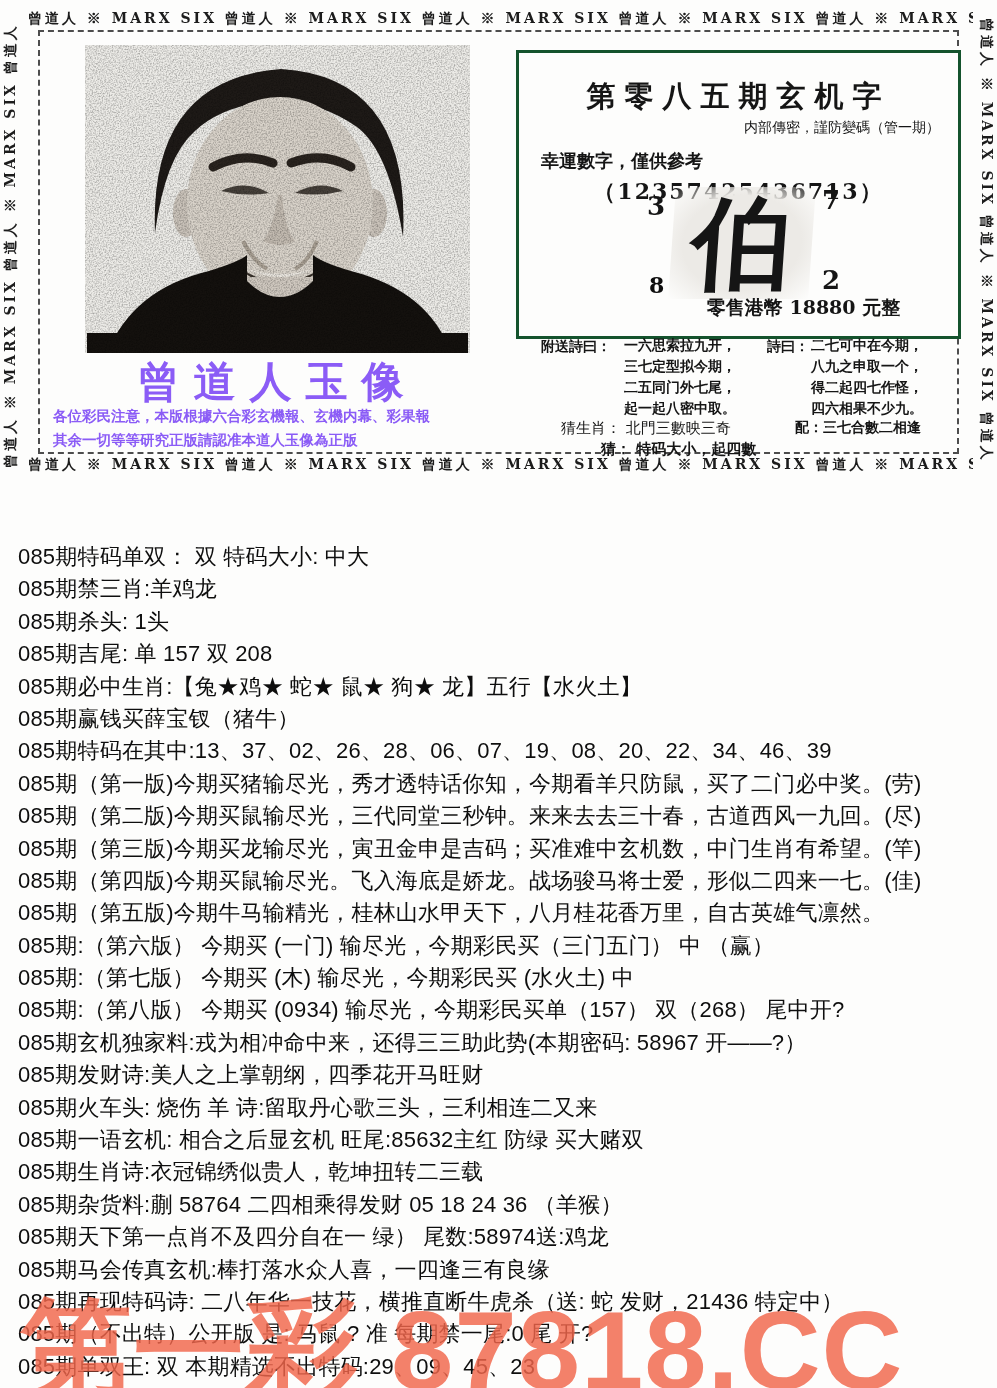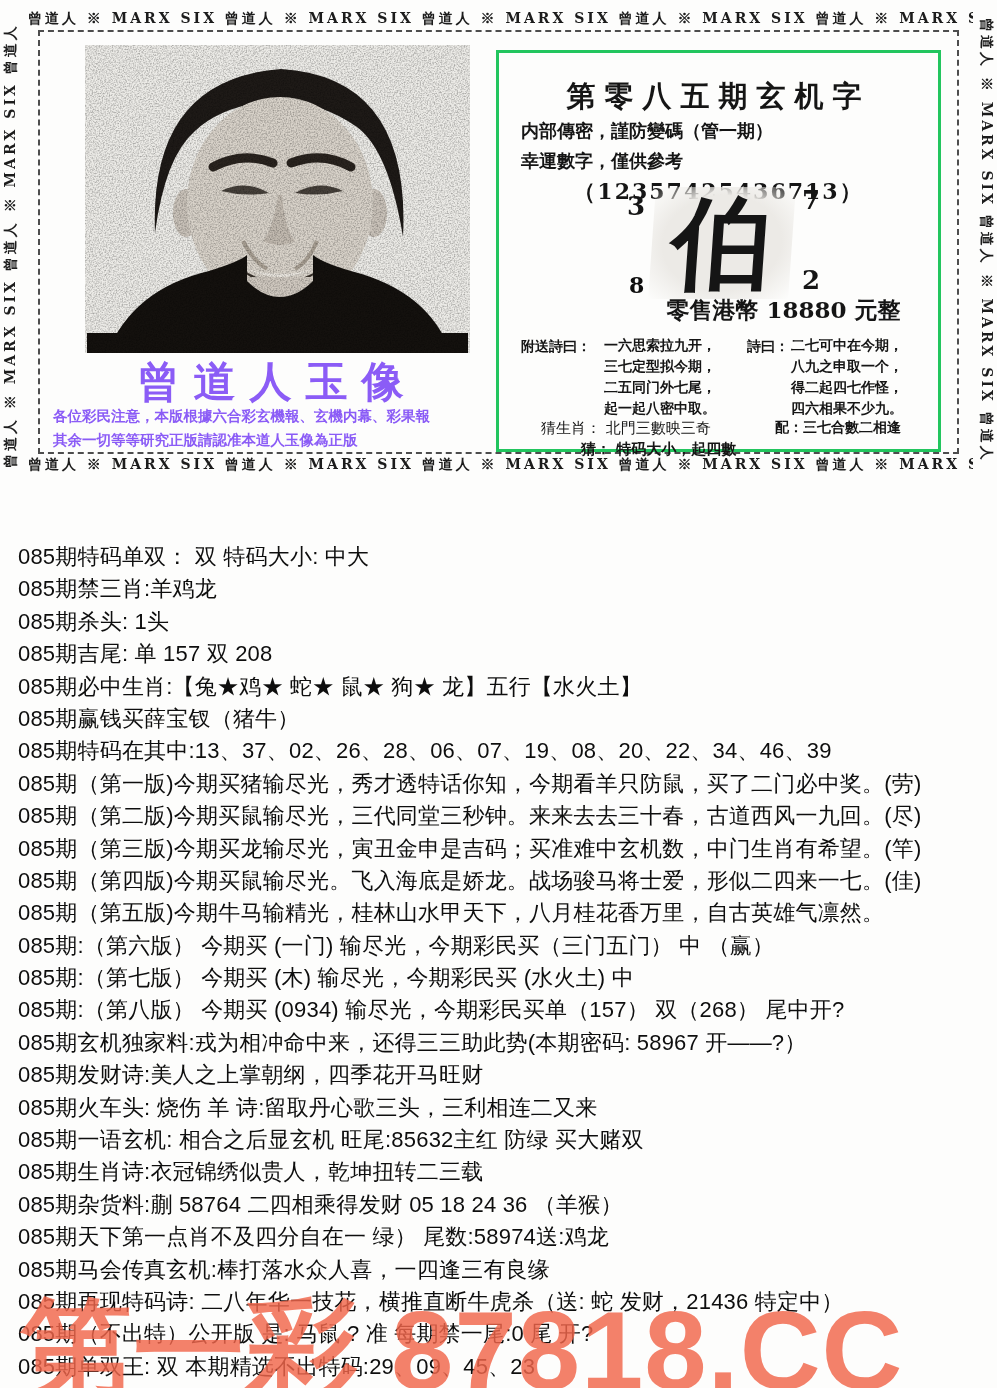--- a/index.html
+++ b/index.html
@@ -24,42 +24,42 @@
   
   .photo { position:absolute; left:85px; top:45px; width:385px; height:308px; }
   .caption { position:absolute; left:75px; top:354px; width:405px; text-align:center;
              font-family:"DejaVu Serif", serif; font-weight:bold; font-size:42px;
              letter-spacing:14px; color:#8b5cf6; white-space:nowrap; }
   .notes { position:absolute; left:53px; top:404px; width:440px;
            font-family:"DejaVu Serif", serif; font-weight:bold; font-size:14.5px;
            line-height:1.65; color:#8b5cf6; }
 
   
-  .mystic { position:absolute; left:496px; top:50px; width:445px; height:402px;
-            border:3px solid #22c55e; background:#fdfdfc;
+  .mystic { position:absolute; left:516px; top:50px; width:445px; height:289px;
+            border:3px solid #14532d; background:#fdfdfc;
             font-family:"DejaVu Serif", serif; color:#151515; }
   .m-title { position:absolute; top:24px; left:0; width:100%; text-align:center;
              font-size:29px; font-weight:bold; letter-spacing:9px; white-space:nowrap; }
   .m-row1 { position:absolute; top:66px; left:22px; right:18px; display:flex;
-            justify-content:flex-start; font-size:18px; font-weight:bold; }
+            justify-content:flex-end; font-size:14px; font-weight:normal; }
   .m-line2 { position:absolute; top:96px; left:22px; font-size:18px; font-weight:bold;text-align:right; }
   .m-digits { position:absolute; top:124px; left:0; width:100%; text-align:center;
               font-size:22px; font-weight:bold; letter-spacing:2px; }
   .m-char-wrap { position:absolute; top:138px; left:128px; width:190px; height:112px; }
   .m-glyph { position:absolute; left:25px; top:-4px; width:140px; text-align:center;
              font-size:100px; line-height:112px; font-weight:bold;
              font-family:"DejaVu Serif", serif; transform:skewX(-4deg);
              background:radial-gradient(ellipse at center, #eceae6 60%, rgba(236,234,230,0) 100%); }
   .m-num { position:absolute; font-size:26px; font-weight:bold; }
   .m-num.tl { left:0;   top:0; }
   .m-num.tr { left:175px; top:-6px; }
   .m-num.bl { left:2px; top:78px; }
   .m-num.br { left:175px; top:74px; }
   .m-price { position:absolute; top:242px; left:0; width:100%; text-align:center;
-             padding-left:130px; font-size:23px; font-weight:bold; white-space:nowrap; }
+             padding-left:130px; font-size:19px; font-weight:bold; white-space:nowrap; }
   .m-poems { position:absolute; top:282px; left:0; width:100%; font-size:14px;
              font-weight:bold; }
   .m-poem-label-l { position:absolute; left:22px;  top:3px; }
   .m-poem-lines-l { position:absolute; left:105px; top:0; line-height:21px; }
   .m-poem-label-r { position:absolute; left:248px; top:3px; }
   .m-poem-lines-r { position:absolute; left:292px; top:0; line-height:21px; text-align:left; }
   .m-zodiac { position:absolute; top:366px; left:42px; font-size:15px; font-weight:normal;text-align:right; }
   .m-pair   { position:absolute; top:366px; left:252px; font-size:14px; font-weight:bold;padding-left:24px; }
   .m-guess  { position:absolute; top:387px; left:82px; font-size:15px; font-weight:bold; }
 

